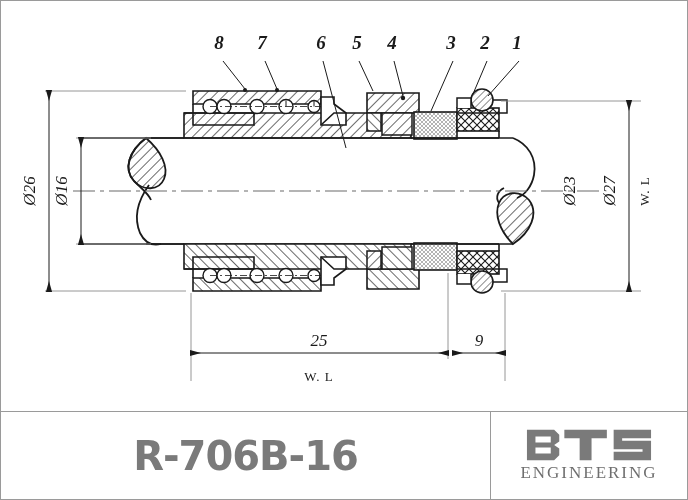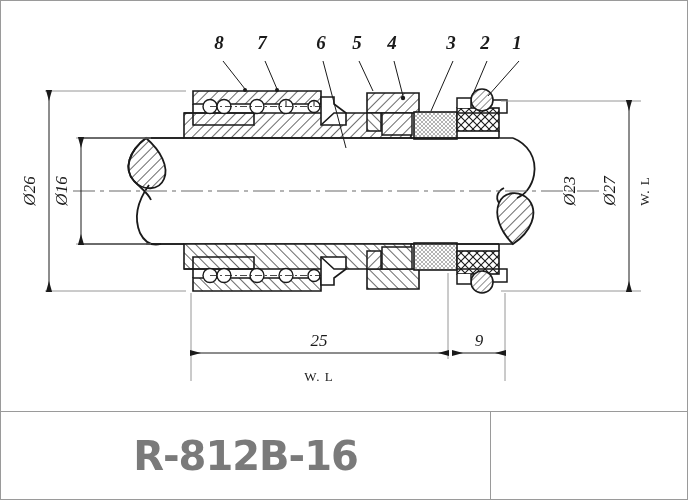--- a/index.html
+++ b/index.html
@@ -236,17 +236,27 @@
 
         <line x1="190" y1="380" x2="190" y2="358" stroke="#8a8a8a" stroke-width="0.9"></line>
         <line x1="504" y1="380" x2="504" y2="358" stroke="#8a8a8a" stroke-width="0.9"></line>
         <text class="wl-text" x="318" y="380" text-anchor="middle">W. L</text>
       </g>
     </svg>
   </div>
 
   <div id="title-block">
     <div id="part-number-cell">
-      <span id="part-number">R-812B-16</span>
+      <span id="part-number">R-706B-16</span>
+    </div>
+    <div id="logo-cell">
+      <svg id="logo-mark" viewBox="0 0 150 40" width="140" height="34">
+        <g fill="#7a7a7a">
+          <path d="M2 2 L34 2 L40 8 L40 16 L34 20 L40 24 L40 32 L34 38 L2 38 Z M12 10 L12 17 L30 17 L30 10 Z M12 23 L12 30 L30 30 L30 23 Z"></path>
+          <path d="M46 2 L96 2 L96 12 L78 12 L78 38 L64 38 L64 12 L46 12 Z"></path>
+          <path d="M104 2 L148 2 L148 12 L114 12 L114 15 L148 15 L148 38 L104 38 L104 28 L138 28 L138 25 L104 25 Z"></path>
+        </g>
+      </svg>
+      <span id="logo-word">ENGINEERING</span>
     </div>
   </div>
 
 </div>
 
 </body></html>

